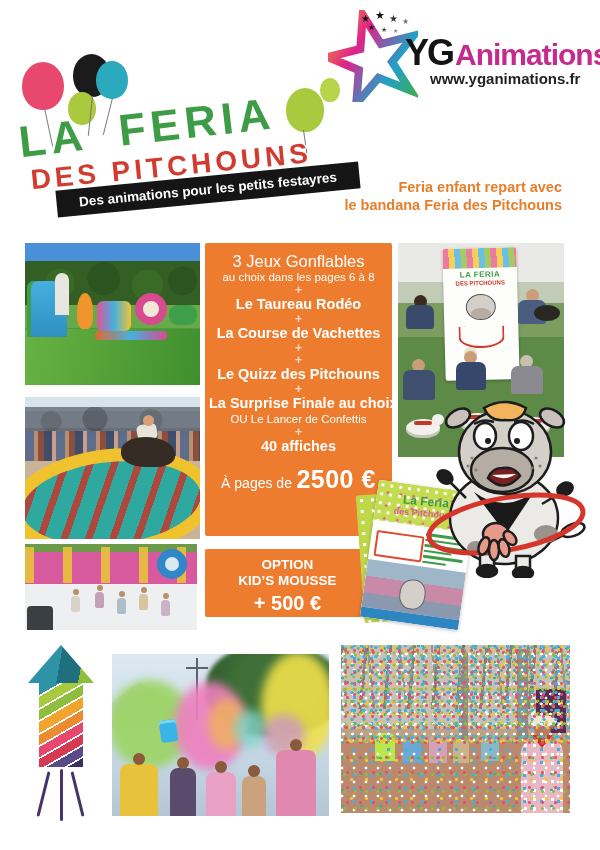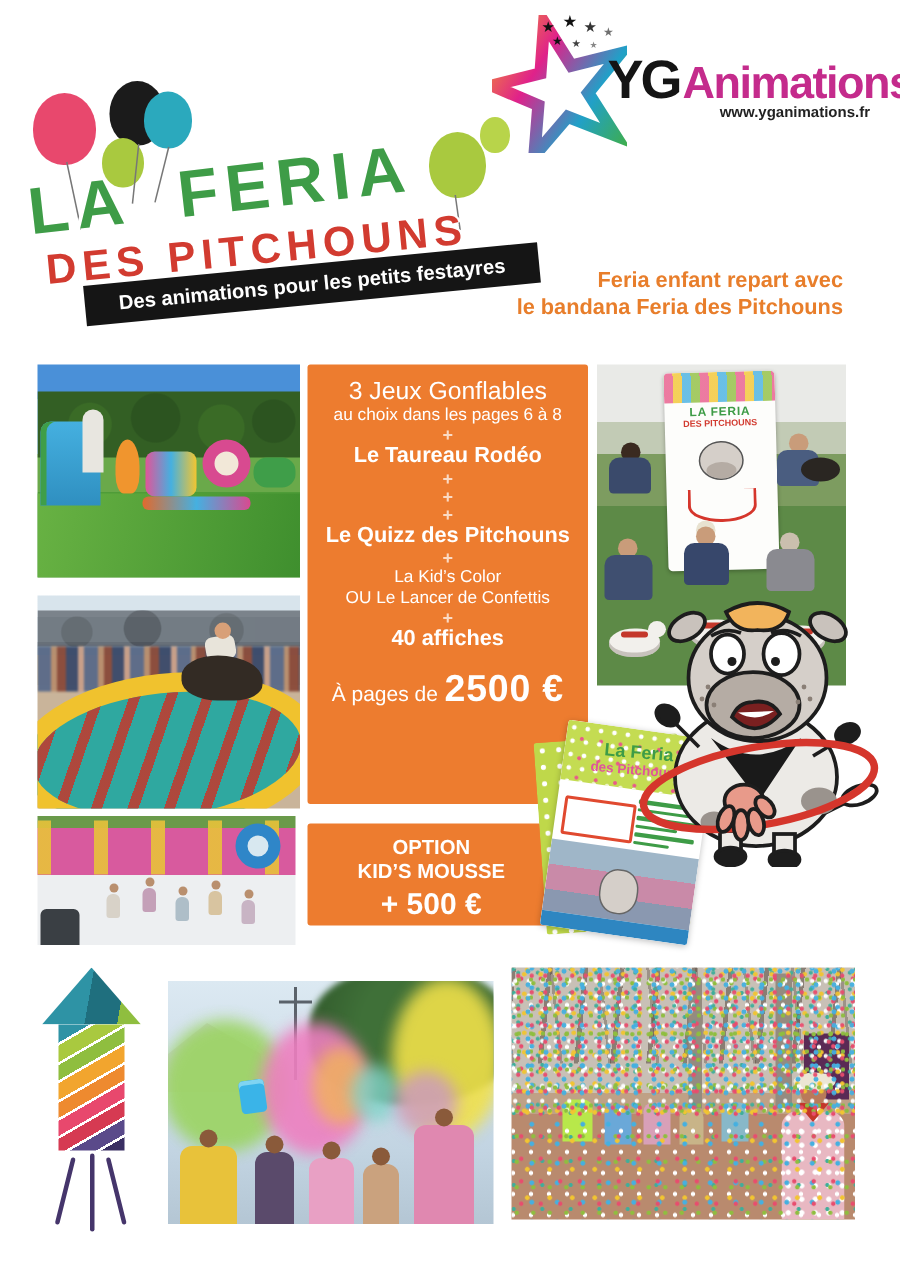--- a/index.html
+++ b/index.html
@@ -7,21 +7,21 @@
   body { font-family:"Liberation Sans", sans-serif; }
   .page { position:relative; width:600px; height:850px; background:#fff; overflow:hidden; margin:0 auto; }
 
   
   .yg-logo { position:absolute; left:325px; top:6px; width:262px; height:90px; }
   .yg-star { position:absolute; left:3px; top:4px; width:90px; height:92px; }
   .yg-mini-star { position:absolute; color:#111; line-height:1; }
   .yg-wordmark { position:absolute; left:80px; top:26px; display:flex; align-items:baseline; }
   .yg-yg { font-size:36px; font-weight:900; color:#141414; letter-spacing:-2px; }
   .yg-anim { font-size:30px; font-weight:800; color:#c42b8c; letter-spacing:-1px; margin-left:2px; }
-  .yg-url { position:absolute; left:105px; top:64px; width:150px; text-align:right; font-size:10px; font-weight:700; color:#222; }
+  .yg-url { position:absolute; left:105px; top:64px; width:150px; text-align:right; font-size:15px; font-weight:700; color:#222; }
 
   
   .balloon { position:absolute; border-radius:50% 50% 48% 48%; }
   .balloon-string { position:absolute; width:1px; background:#777; transform-origin:top center; }
   .feria-title { position:absolute; left:18px; top:98px; width:340px; font-size:44px; font-weight:800;
     color:#3e9c47; letter-spacing:5px; word-spacing:16px; transform:rotate(-6.5deg); white-space:nowrap;
     text-shadow:2px 0 #fff,-2px 0 #fff,0 2px #fff,0 -2px #fff,2px 2px #fff,-2px -2px #fff; }
   .feria-sub { position:absolute; left:30px; top:148px; width:340px; font-size:28px; font-weight:800;
     color:#d23b30; letter-spacing:4px; transform:rotate(-5.5deg); white-space:nowrap;
     text-shadow:2px 0 #fff,-2px 0 #fff,0 2px #fff,0 -2px #fff; }
@@ -236,25 +236,26 @@
     <div class="abs" style="left:144px; top:62px; width:28px; height:20px; background:#3f9e49; border-radius:9px;"></div>
     <div class="abs" style="left:70px; top:88px; width:72px; height:9px; background:linear-gradient(90deg,#e06a2e,#45b0e0,#d84a90); border-radius:4px;"></div>
   </div>
 
   <div class="offer">
     <div class="t">3 Jeux Gonflables</div>
     <div class="s">au choix dans les pages 6 à 8</div>
     <div class="p">+</div>
     <div class="it">Le Taureau Rodéo</div>
     <div class="p">+</div>
+    <div class="it">La Course de Vachettes</div>
     <div class="p">+</div>
     <div class="p">+</div>
     <div class="it">Le Quizz des Pitchouns</div>
     <div class="p">+</div>
-    <div class="s">La Kid’s Color</div>
+    <div class="it">La Surprise Finale au choix</div>
     <div class="s">OU Le Lancer de Confettis</div>
     <div class="p">+</div>
     <div class="it">40 affiches</div>
     <div class="price-row">
       <span class="pp">À pages de</span>
       <span class="pv">2500 €</span>
     </div>
   </div>
 
   <div class="photo ph4">

